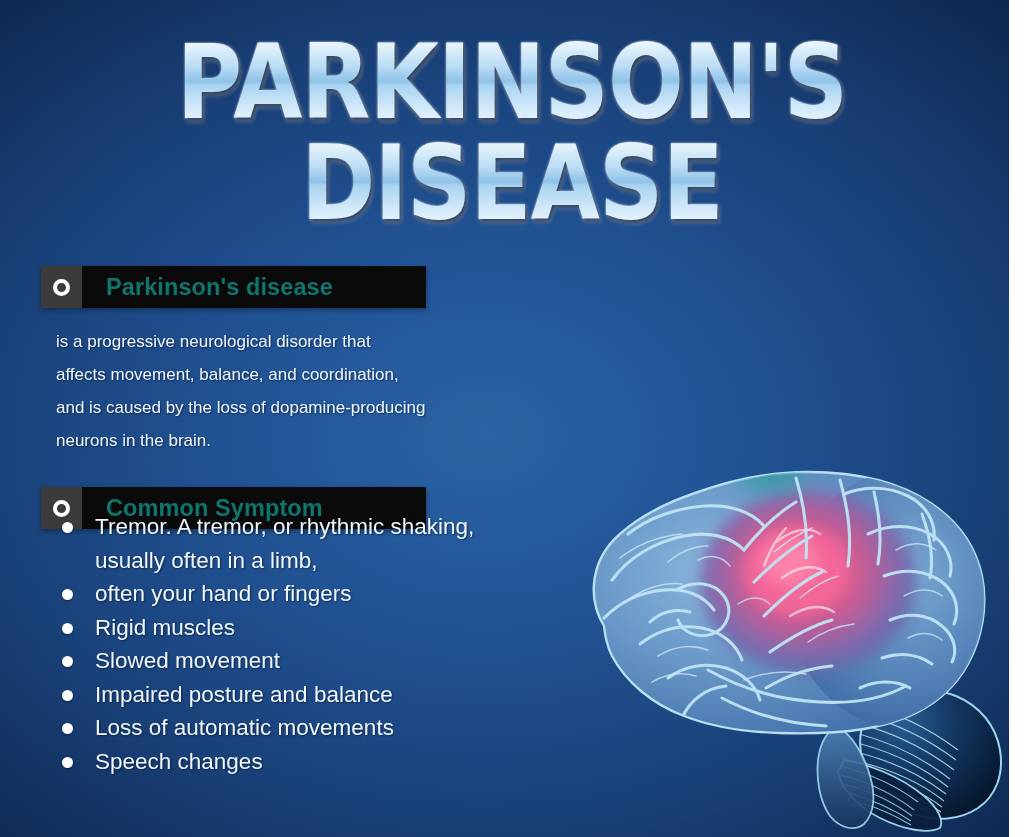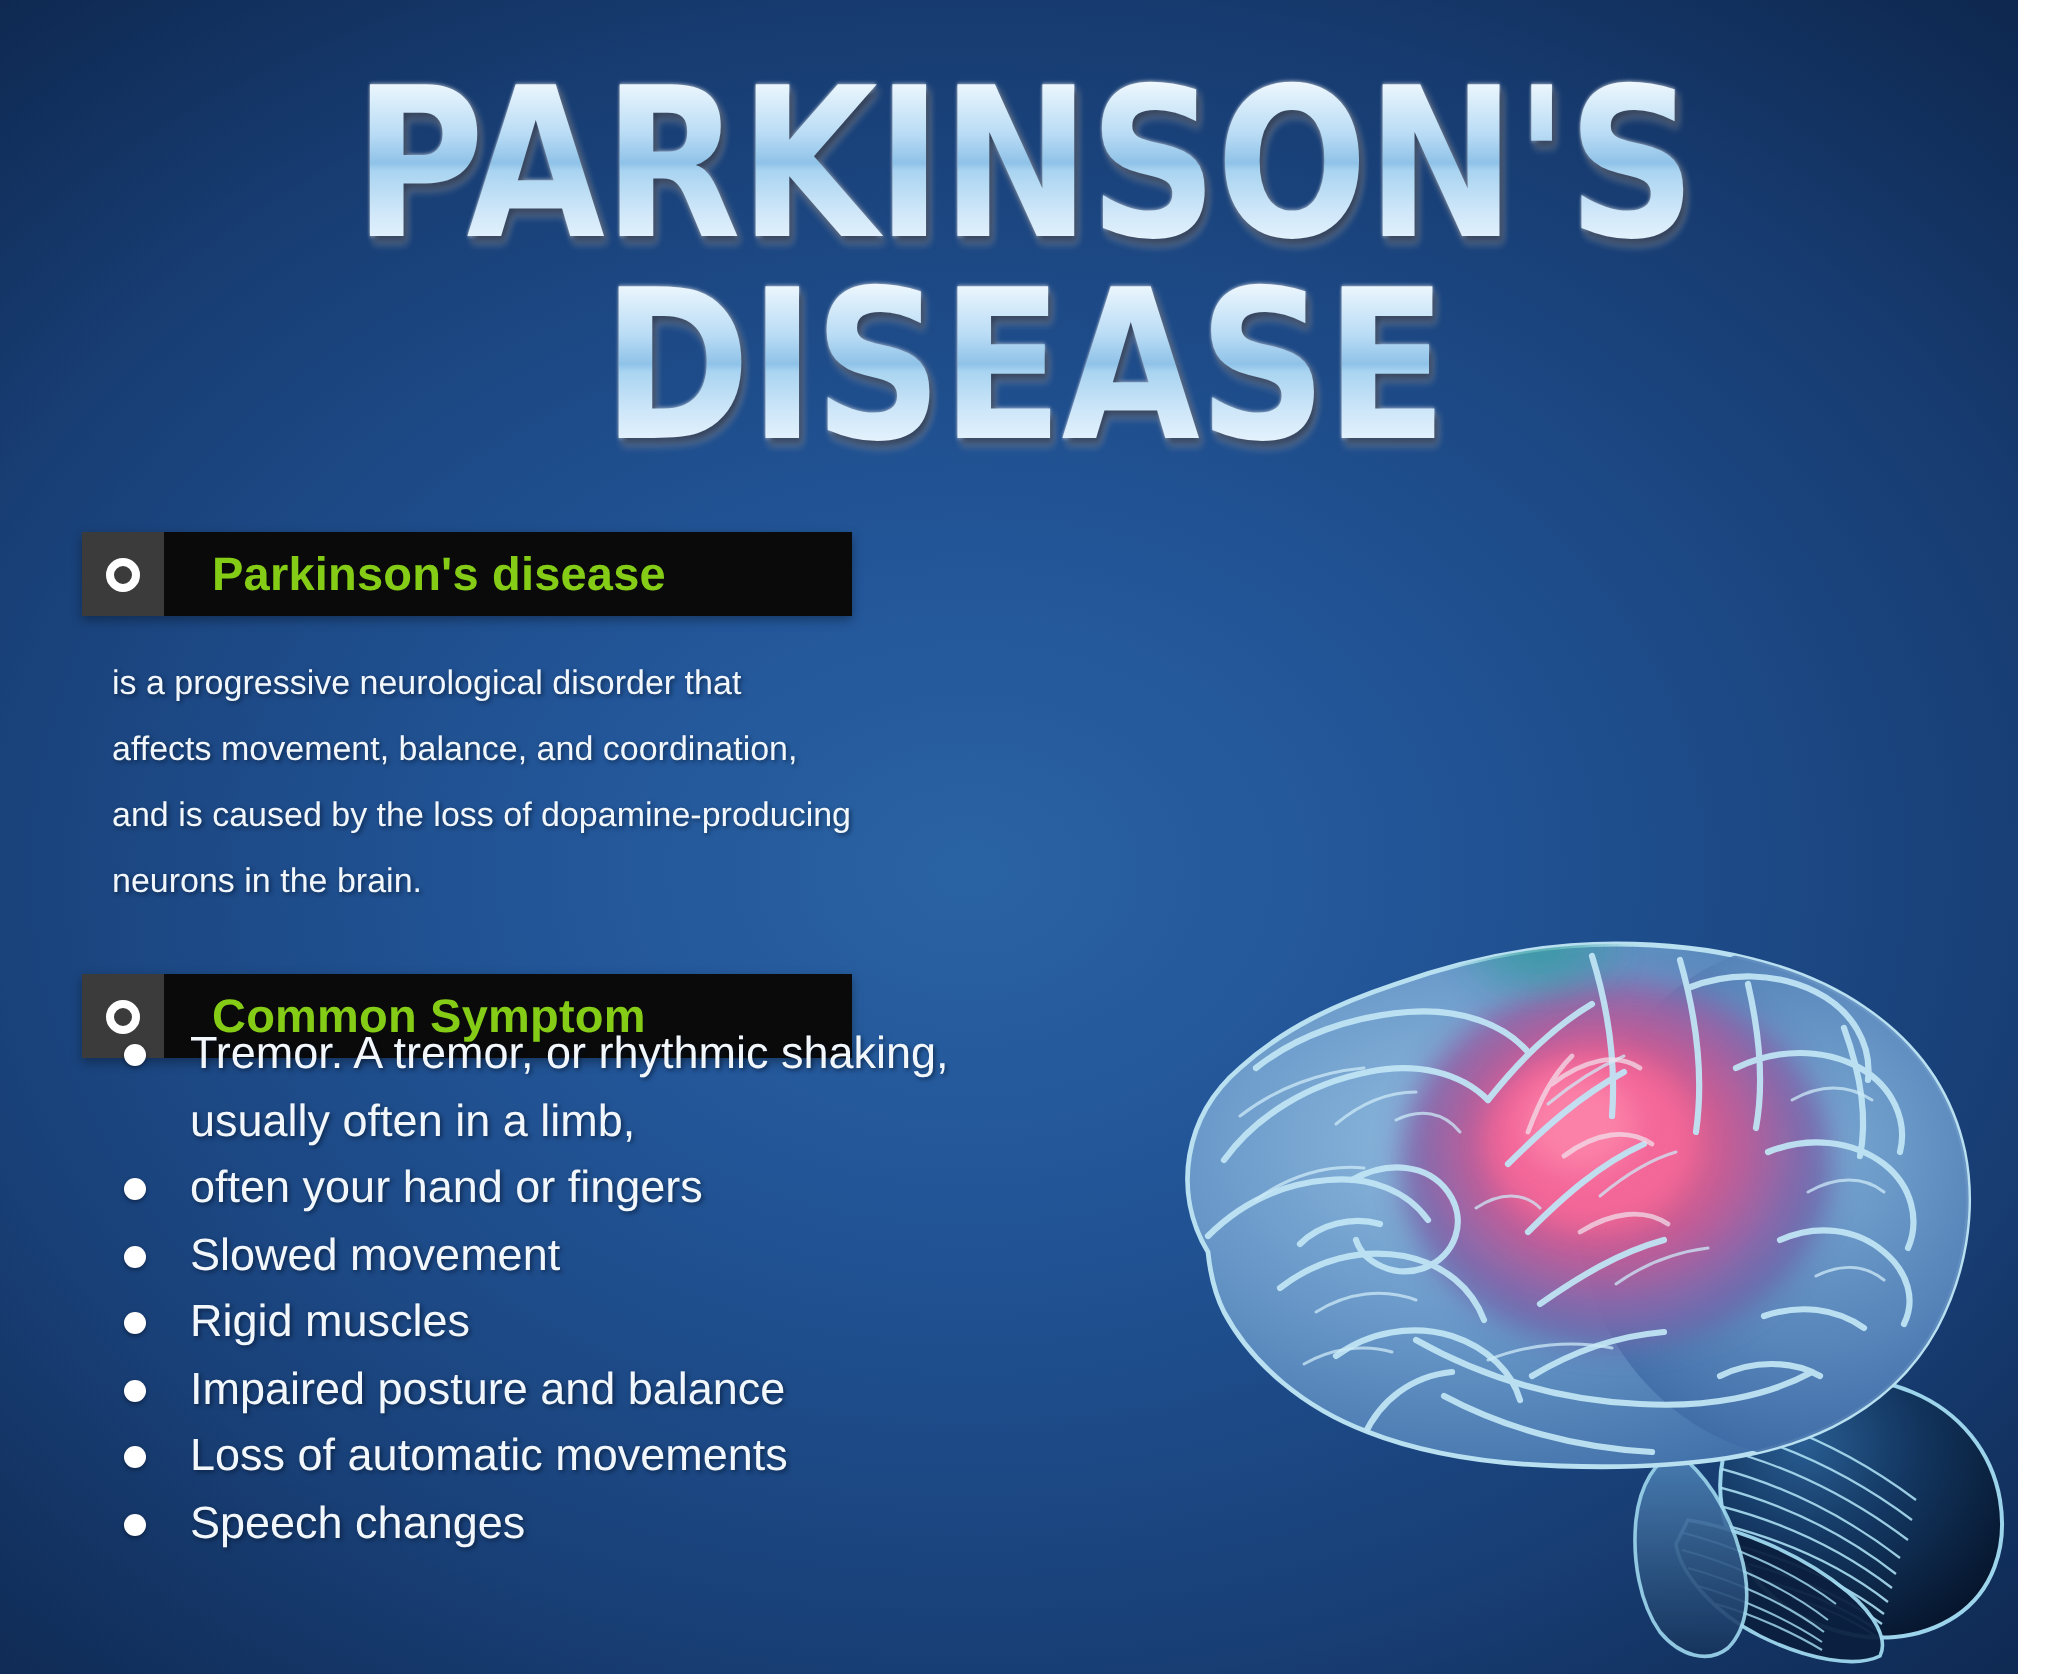--- a/index.html
+++ b/index.html
@@ -94,21 +94,21 @@
     background:transparent;
   }
   .hdr-bar {
     background:#0a0a0a;
     display:flex;
     align-items:center;
     padding:0 22px 0 24px;
     flex:1 1 auto;
   }
   .hdr-text {
-    color:#84cc16;
+    color:#0f766e;
     font-weight:700;
     font-size:23.5px;
     letter-spacing:0.1px;
     white-space:nowrap;
   }
 
   #header-definition { top:266px; left:41px; width:385px; }
   #header-symptoms   { top:487px; left:41px; width:385px; }
 
   
@@ -415,27 +415,27 @@
     <div class="sym-item">
       <span class="bullet-col">
           <span class="bullet-dot"></span>
         </span>
       <span class="sym-text">often your hand or fingers</span>
     </div>
     <div class="sym-item">
       <span class="bullet-col">
           <span class="bullet-dot"></span>
         </span>
+      <span class="sym-text">Rigid muscles</span>
+    </div>
+    <div class="sym-item">
+      <span class="bullet-col">
+          <span class="bullet-dot"></span>
+        </span>
       <span class="sym-text">Slowed movement</span>
-    </div>
-    <div class="sym-item">
-      <span class="bullet-col">
-          <span class="bullet-dot"></span>
-        </span>
-      <span class="sym-text">Rigid muscles</span>
     </div>
     <div class="sym-item">
       <span class="bullet-col">
           <span class="bullet-dot"></span>
         </span>
       <span class="sym-text">Impaired posture and balance</span>
     </div>
     <div class="sym-item">
       <span class="bullet-col">
           <span class="bullet-dot"></span>

